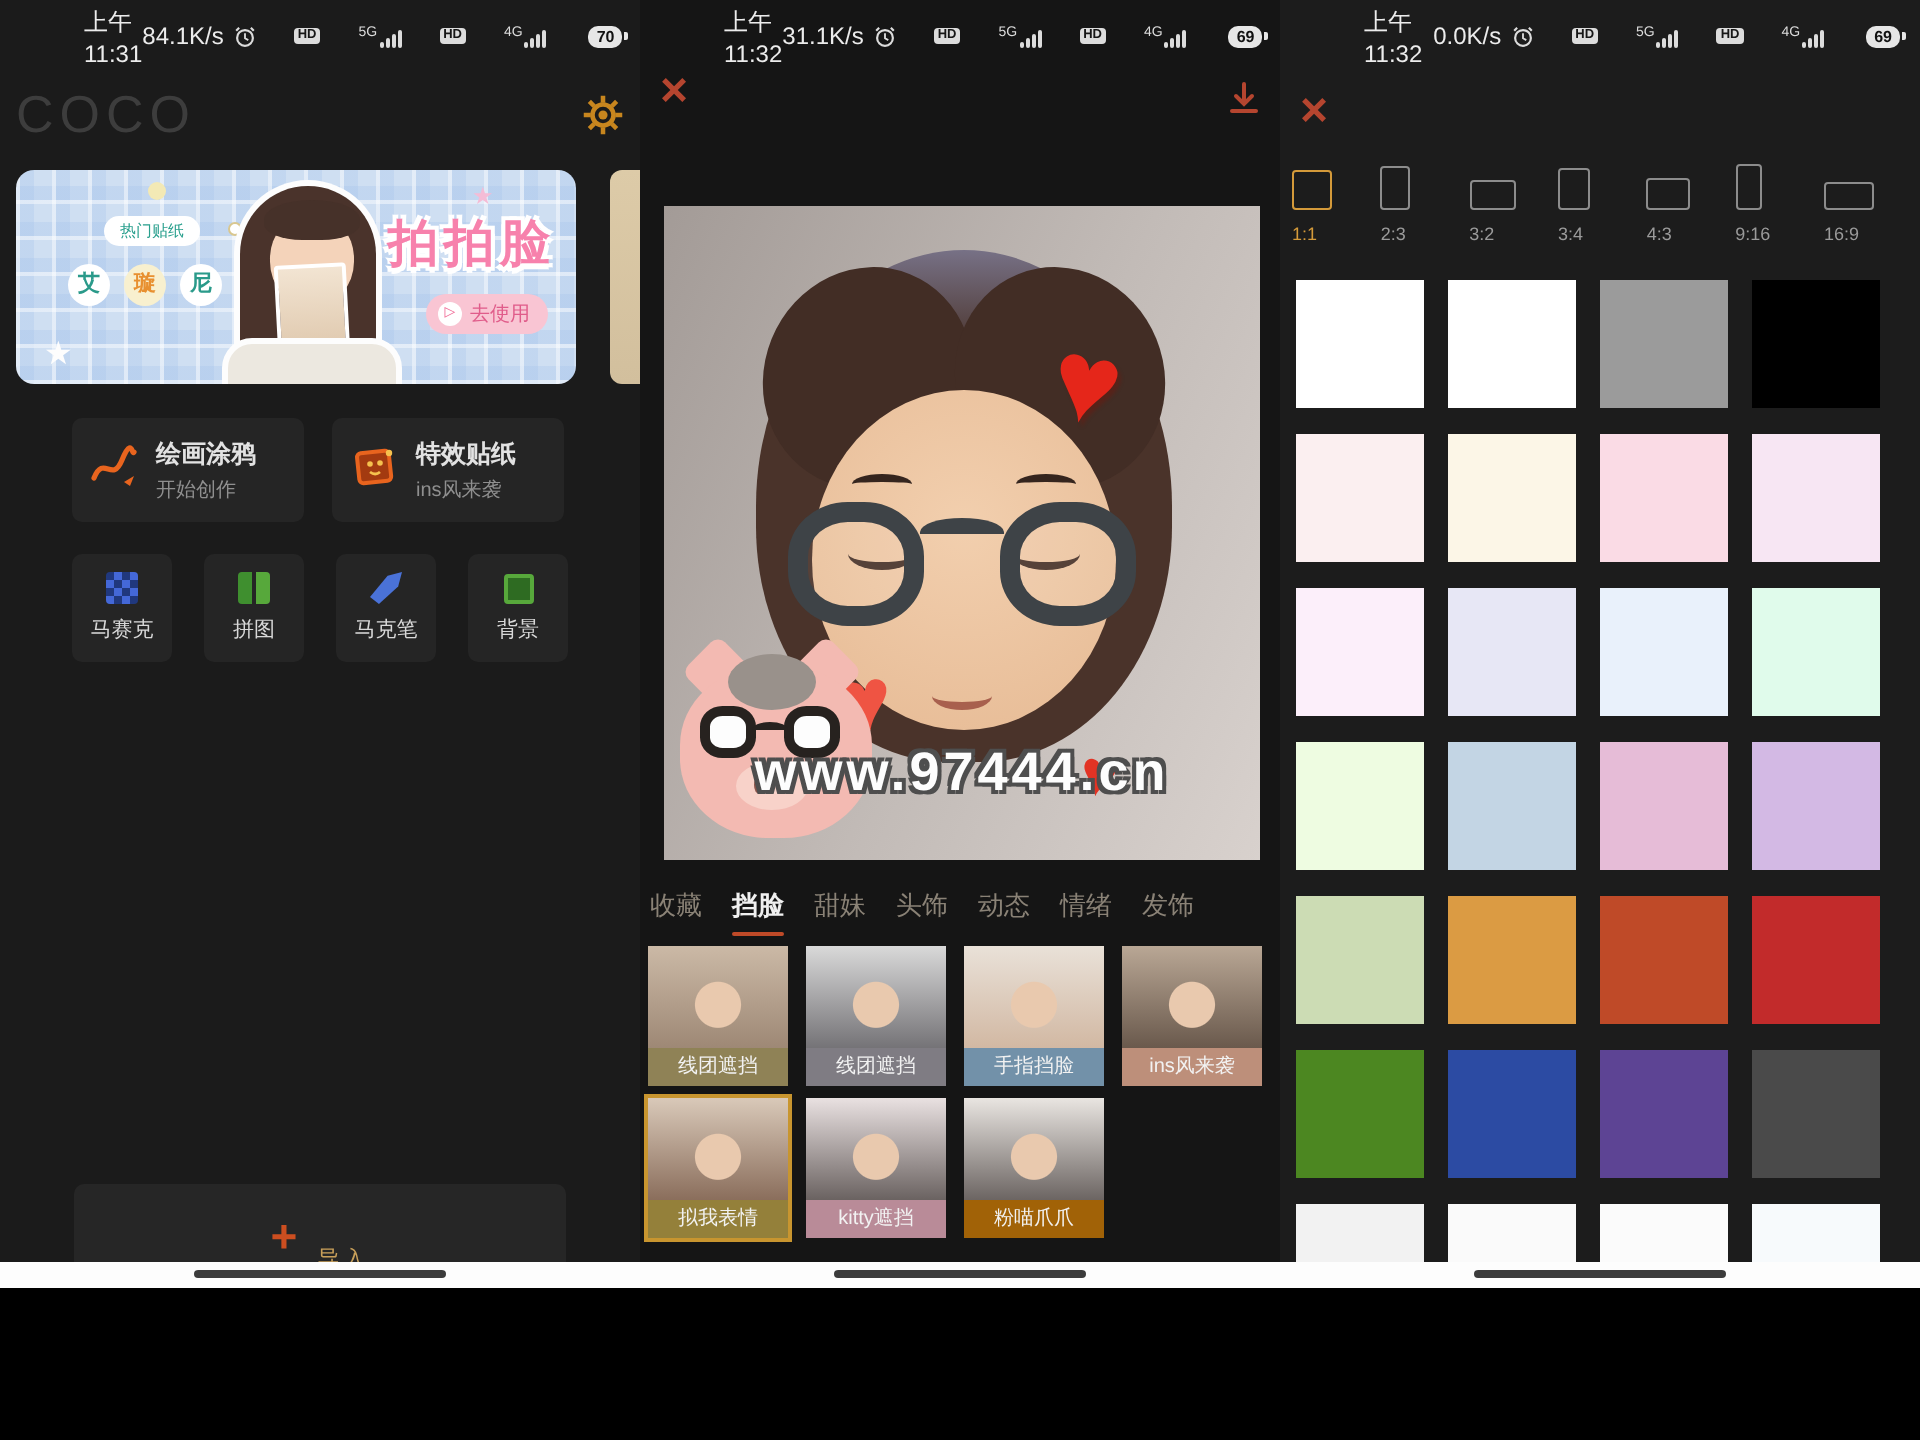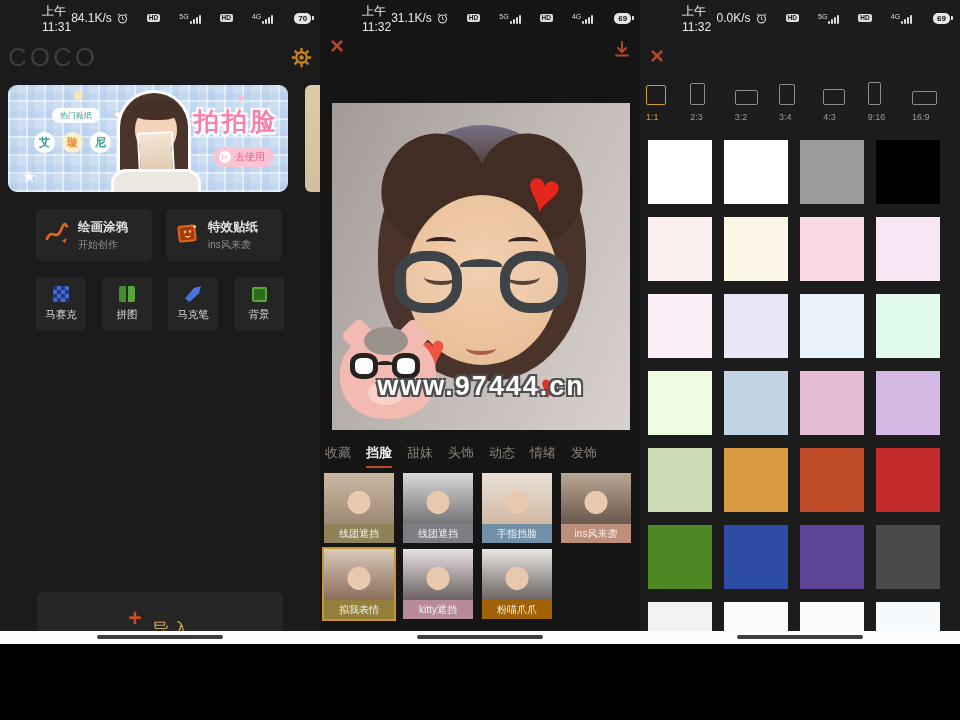--- a/index.html
+++ b/index.html
@@ -63,21 +63,21 @@
   .smallcards { position:absolute; left:36px; top:277px; width:248px; display:flex; justify-content:space-between; }
   .smallcard { width:50px; height:54px; background:#252525; border-radius:5px; display:flex; flex-direction:column; align-items:center; justify-content:center; gap:6px; cursor:pointer; }
   .slabel { font-size:10.5px; color:#d8d8d8; }
   .ic { display:block; width:16px; height:16px; }
   .ic-mosaic { background:repeating-conic-gradient(#4468d8 0 25%, #20387e 0 50%); background-size:8px 8px; border-radius:2px; }
   .ic-collage { background:linear-gradient(90deg,#3f8f2f 0 44%, #252525 44% 56%, #57a83b 56%); border-radius:2px; }
   .ic-marker { background:#4a72d8; clip-path:polygon(0 78%, 55% 12%, 100% 0, 88% 45%, 28% 100%); }
   .ic-bg { width:15px; height:15px; border:2px solid #57a83b; background:#2e6b22; border-radius:2px; }
   .importbtn { position:absolute; left:37px; top:592px; width:246px; height:53px; background:#262626; border-radius:5px; display:flex; align-items:center; justify-content:center; gap:10px; cursor:pointer; }
   .plus { color:#cc4e20; font-size:23px; font-weight:bold; line-height:1; }
-  .importlabel { color:#c9a05a; font-size:18px; letter-spacing:2px;margin-top:22px; }
+  .importlabel { color:#c9a05a; font-size:11px; letter-spacing:2px;margin-top:22px; }
 
   
   .closex { position:absolute; left:10px; top:34px; color:#b5452f; font-size:24px; font-weight:bold; line-height:1; cursor:pointer; }
   .dlicon { position:absolute; right:9px; top:40px; cursor:pointer; }
   .photo { position:absolute; left:12px; top:103px; width:298px; height:327px; overflow:hidden;
     background:linear-gradient(115deg,#a39b97,#c2bbb7 55%,#d8d1cd); }
   .av-hair { position:absolute; left:46px; top:22px; width:208px; height:256px; background:linear-gradient(#777186 0%, #4a332a 20%); border-radius:50% 50% 46% 46%; }
   .av-face { position:absolute; left:74px; top:92px; width:152px; height:170px; background:radial-gradient(circle at 50% 40%, #f2cfae, #e6ba94); border-radius:50%; }
   .av-bang { position:absolute; width:104px; height:112px; background:#422d25; border-radius:50%; top:30px; }
   .av-bang-l { left:50px; transform:rotate(22deg); }

